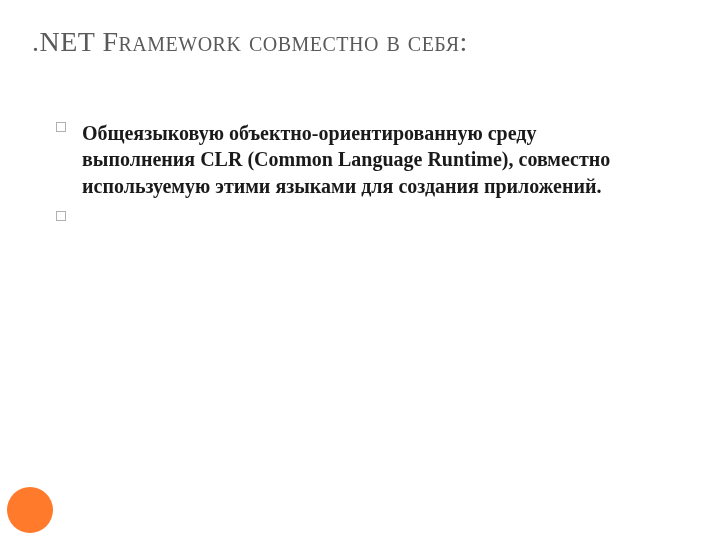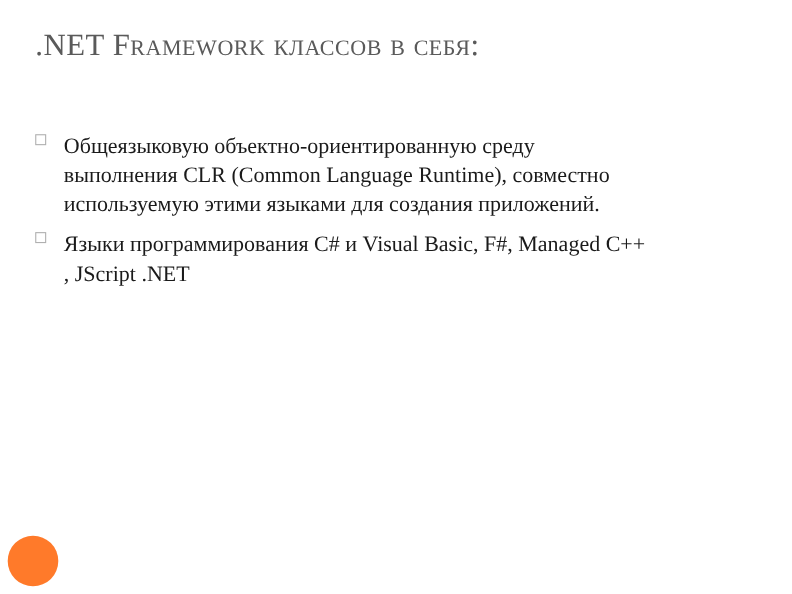--- a/index.html
+++ b/index.html
@@ -22,23 +22,24 @@
     position: absolute;
     left: 32px;
     top: 26px;
     font-size: 28px;
     color: #5a5a5a;
     font-variant: small-caps;
     letter-spacing: 0.5px;
   }
   .body {
     position: absolute;
-    left: 32px;
+    left: 56px;
     top: 120px;
     width: 560px;
+    font-weight: bold;
   }
   .item {
     position: relative;
     padding-left: 26px;
     margin-bottom: 10px;
     font-size: 20px;
     line-height: 1.32;
   }
   .bullet {
     position: absolute;
@@ -57,32 +58,31 @@
     height: 46px;
     background: #ff7a2a;
     border-radius: 50%;
   }
 </style>
 </head>
 <body>
 
 <div class="slide">
 
-  <div class="title">.NET Framework классов в себя:</div>
+  <div class="title">.NET Framework совместно в себя:</div>
 
   <div class="body">
 
     <div class="item">
       <span class="bullet"></span>
       <span>Общеязыковую объектно-ориентированную среду выполнения CLR (Common Language Runtime), совместно используемую этими языками для создания приложений.</span>
     </div>
 
 
     <div class="item">
       <span class="bullet"></span>
-      <span>Языки программирования C# и Visual Basic, F#, Managed C++ , JScript .NET</span>
     </div>
 
   </div>
 
   <div class="circle-deco"></div>
 
 </div>
 
 </body></html>

